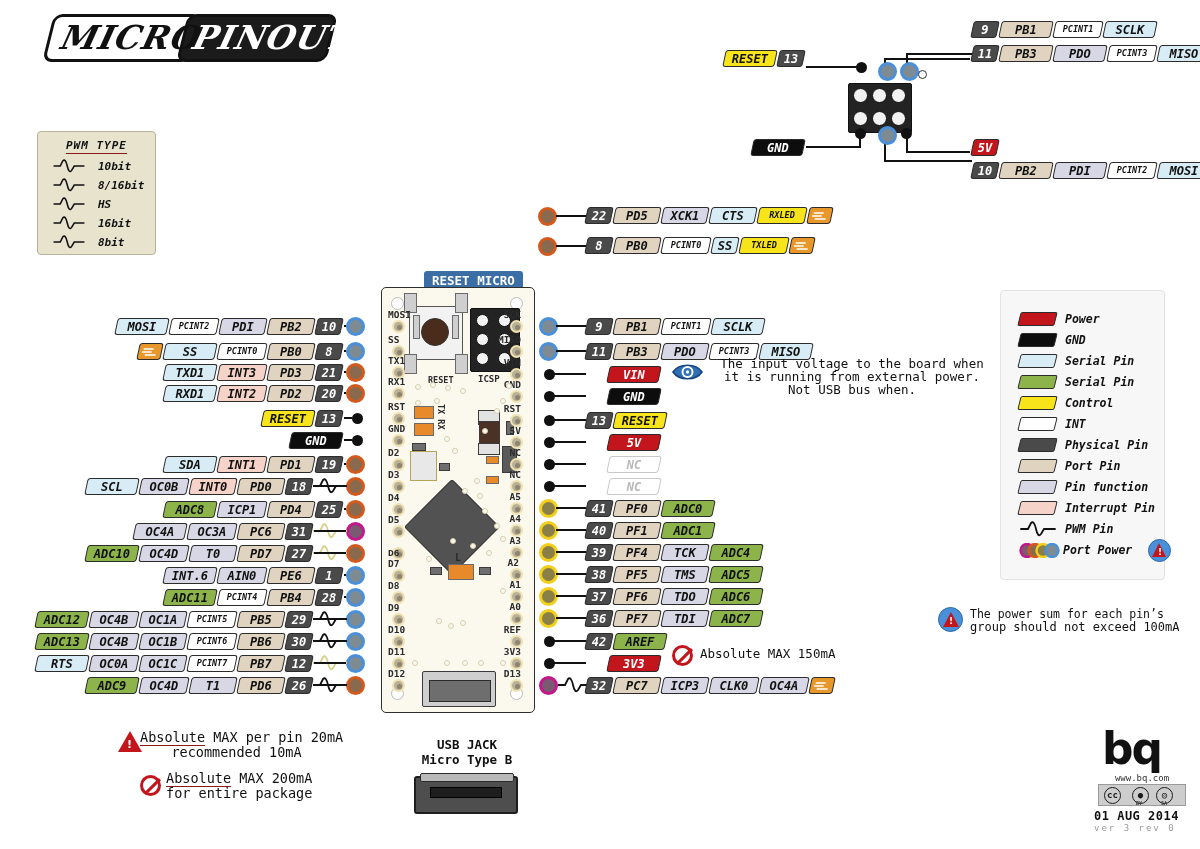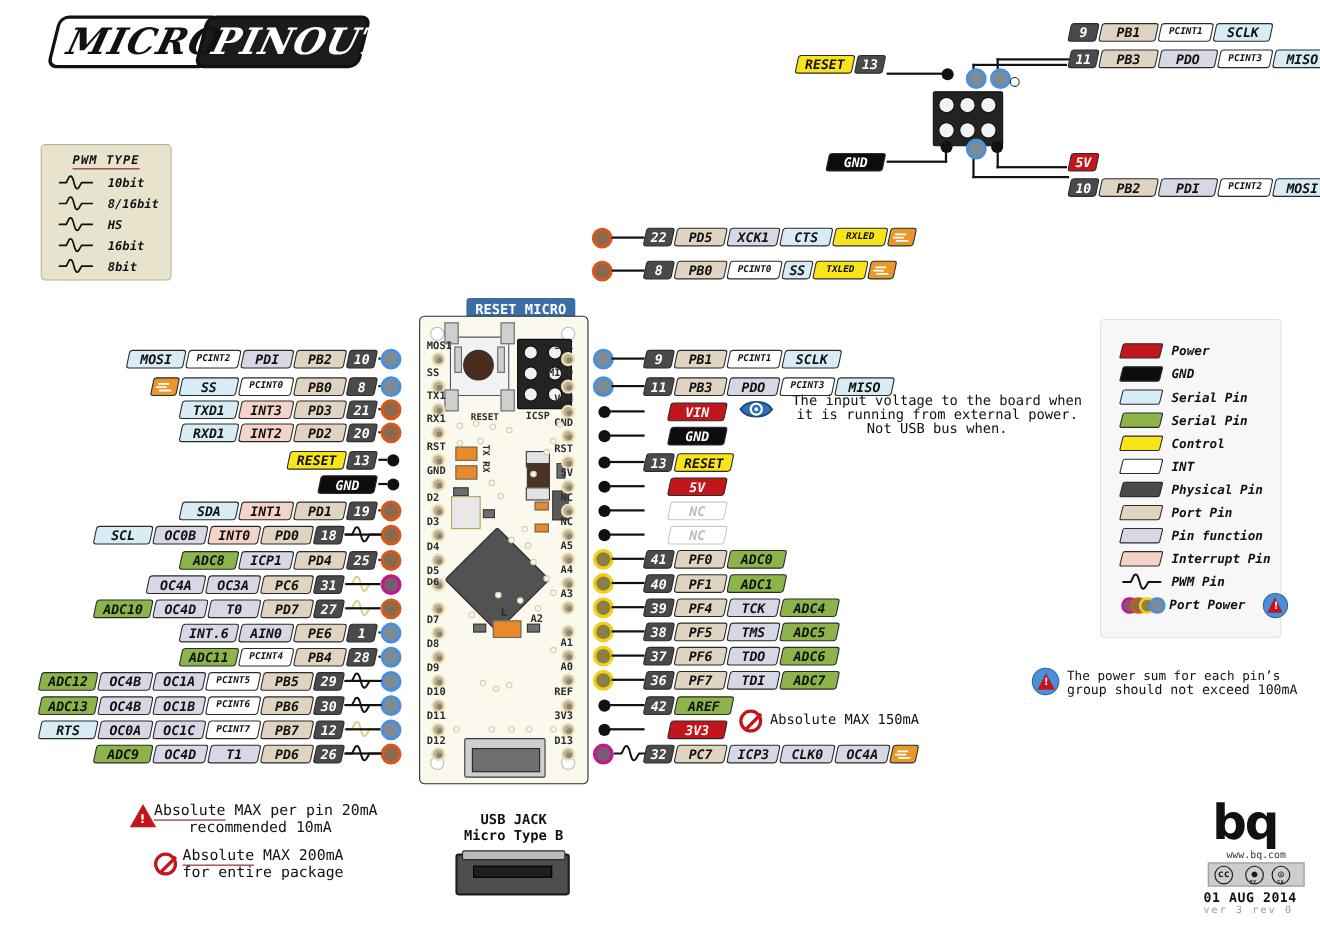--- a/index.html
+++ b/index.html
@@ -417,21 +417,21 @@
         <i></i>
       </div>
       <div class="silk" style="left: 6px; top: 204px;">D4</div>
       <div class="pad" style="left: 10px; top: 237px;">
         <i></i>
       </div>
       <div class="silk" style="left: 6px; top: 226px;">D5</div>
       <div class="pad" style="left: 10px; top: 259px;">
         <i></i>
       </div>
-      <div class="silk" style="left: 6px; top: 236px; font-family: Liberation Mono, monospace;">D6</div>
+      <div class="silk" style="left: 6px; top: 260px; font-family: Liberation Mono, monospace;">D6</div>
       <div class="pad" style="left: 10px; top: 281px;">
         <i></i>
       </div>
       <div class="silk" style="left: 6px; top: 270px;">D7</div>
       <div class="pad" style="left: 10px; top: 303px;">
         <i></i>
       </div>
       <div class="silk" style="left: 6px; top: 292px;">D8</div>
       <div class="pad" style="left: 10px; top: 325px;">
         <i></i>
@@ -489,21 +489,21 @@
         <i></i>
       </div>
       <div class="silk" style="left: 103px; top: 225px; width: 36px; text-align: right;">A4</div>
       <div class="pad" style="left: 128px; top: 258px;">
         <i></i>
       </div>
       <div class="silk" style="left: 103px; top: 247px; width: 36px; text-align: right;">A3</div>
       <div class="pad" style="left: 128px; top: 280px;">
         <i></i>
       </div>
-      <div class="silk" style="left: 88px; top: 269px; width: 36px; text-align: center;">A2</div>
+      <div class="silk" style="left: 101px; top: 269px; width: 36px; text-align: right;">A2</div>
       <div class="pad" style="left: 128px; top: 302px;">
         <i></i>
       </div>
       <div class="silk" style="left: 103px; top: 291px; width: 36px; text-align: right;">A1</div>
       <div class="pad" style="left: 128px; top: 324px;">
         <i></i>
       </div>
       <div class="silk" style="left: 103px; top: 313px; width: 36px; text-align: right;">A0</div>
       <div class="pad" style="left: 128px; top: 347px;">
         <i></i>

